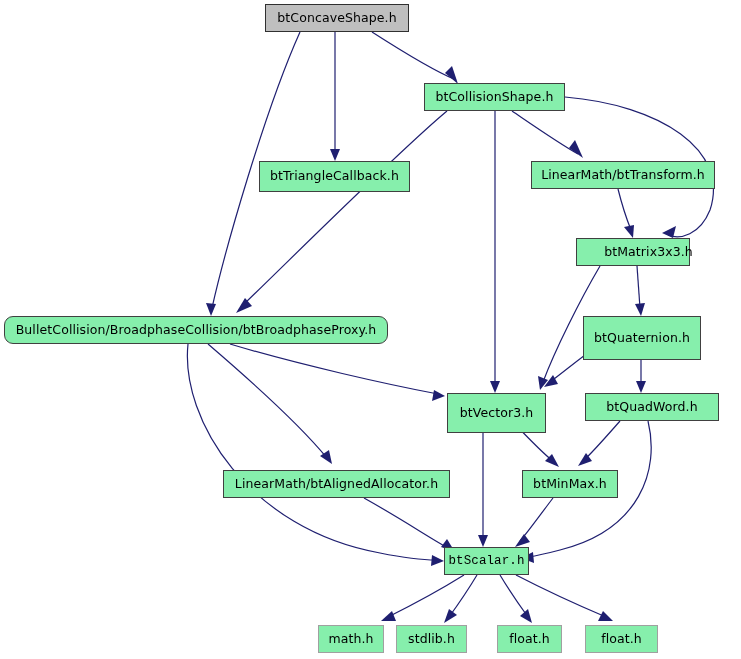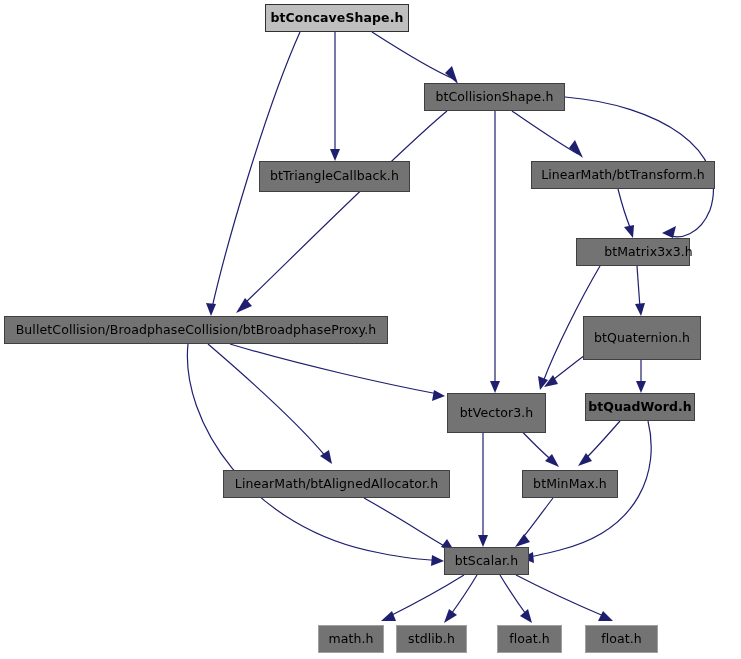--- a/index.html
+++ b/index.html
@@ -22,31 +22,30 @@
     width: 741px;
     height: 659px;
   }
   .node-rect {
     position: absolute;
     box-sizing: border-box;
     display: flex;
     align-items: center;
     justify-content: center;
     border: 1px solid #404040;
-    background: #737373;
+    background: #86efac;
     color: #000000;
     font-size: 12.5px;
     line-height: 1;
     white-space: nowrap;
     letter-spacing: 0.1px;
   }
   .node-rect.root {
     background: #bfbfbf;
     border-color: #303030;
-    font-weight: bold;
   }
   .node-rect.system {
     border-color: #a0a0a0;
   }
   .node-label {
     pointer-events: none;
   }
   .edge-path {
     fill: none;
     stroke: #1f1f70;
@@ -172,39 +171,39 @@
       </div>
       <div class="node-rect" style="left: 259px; top: 161px; width: 151px; height: 31px;">
         <span class="node-label">btTriangleCallback.h</span>
       </div>
       <div class="node-rect" style="left: 531px; top: 161px; width: 184px; height: 28px;">
         <span class="node-label">LinearMath/btTransform.h</span>
       </div>
       <div class="node-rect" style="left: 576px; top: 238px; width: 114px; height: 28px; padding-left: 31px;">
         <span class="node-label">btMatrix3x3.h</span>
       </div>
-      <div class="node-rect" style="left: 4px; top: 316px; width: 384px; height: 28px;">
+      <div class="node-rect" style="left: 4px; top: 316px; width: 384px; height: 28px; border-radius: 9px;">
         <span class="node-label">BulletCollision/BroadphaseCollision/btBroadphaseProxy.h</span>
       </div>
       <div class="node-rect" style="left: 583px; top: 316px; width: 118px; height: 44px; text-align: center;">
         <span class="node-label">btQuaternion.h</span>
       </div>
       <div class="node-rect" style="left: 447px; top: 393px; width: 99px; height: 40px; justify-content: center;">
         <span class="node-label">btVector3.h</span>
       </div>
-      <div class="node-rect" style="left: 585px; top: 393px; width: 110px; height: 28px; font-weight: bold;">
+      <div class="node-rect" style="left: 585px; top: 393px; width: 134px; height: 28px;">
         <span class="node-label">btQuadWord.h</span>
       </div>
       <div class="node-rect" style="left: 223px; top: 470px; width: 227px; height: 28px;">
         <span class="node-label">LinearMath/btAlignedAllocator.h</span>
       </div>
       <div class="node-rect" style="left: 522px; top: 470px; width: 96px; height: 28px; align-items: center;">
         <span class="node-label">btMinMax.h</span>
       </div>
-      <div class="node-rect" style="left: 444px; top: 547px; width: 85px; height: 28px;">
+      <div class="node-rect" style="left: 444px; top: 547px; width: 85px; height: 28px; font-family: Liberation Mono, monospace;">
         <span class="node-label">btScalar.h</span>
       </div>
       <div class="node-rect system" style="left: 318px; top: 625px; width: 66px; height: 28px; text-align: center;">
         <span class="node-label">math.h</span>
       </div>
       <div class="node-rect system" style="left: 396px; top: 625px; width: 71px; height: 28px;">
         <span class="node-label">stdlib.h</span>
       </div>
       <div class="node-rect system" style="left: 497px; top: 625px; width: 65px; height: 28px;">
         <span class="node-label">float.h</span>

